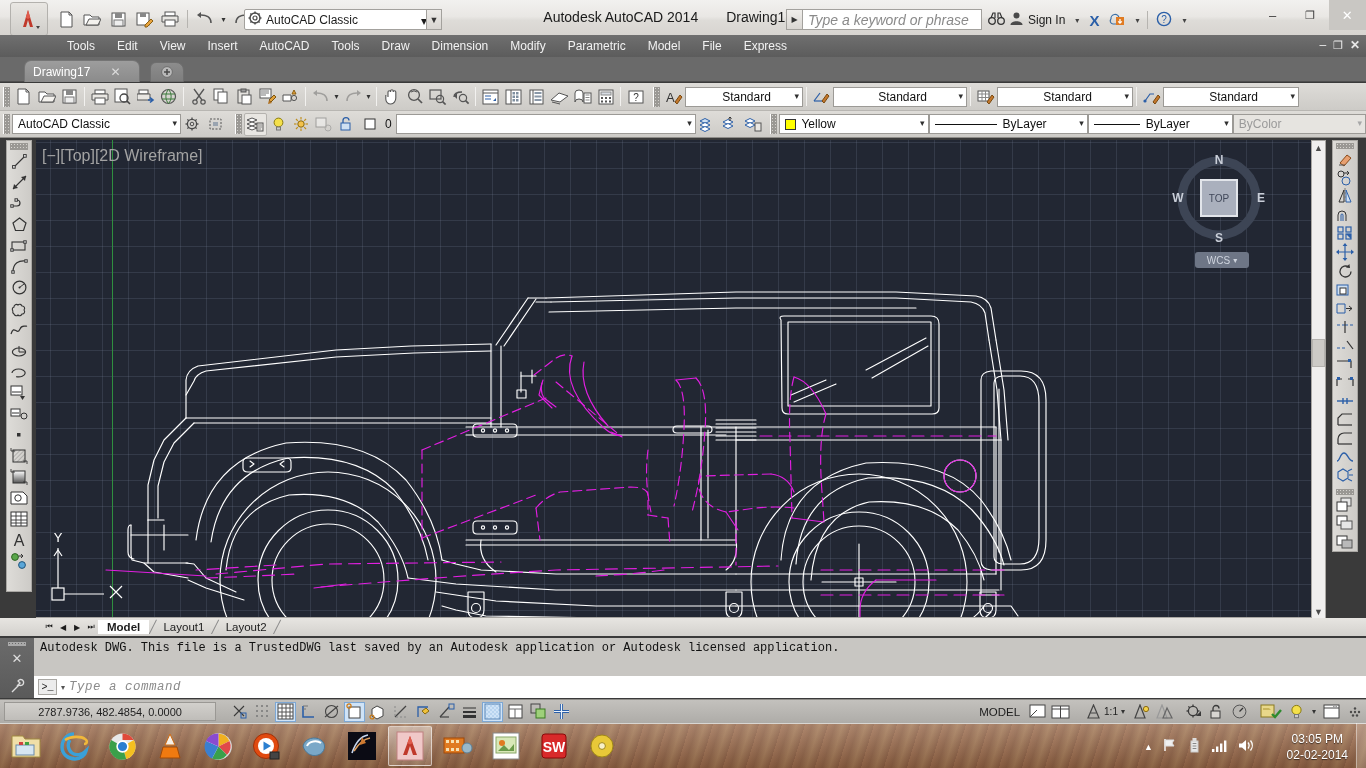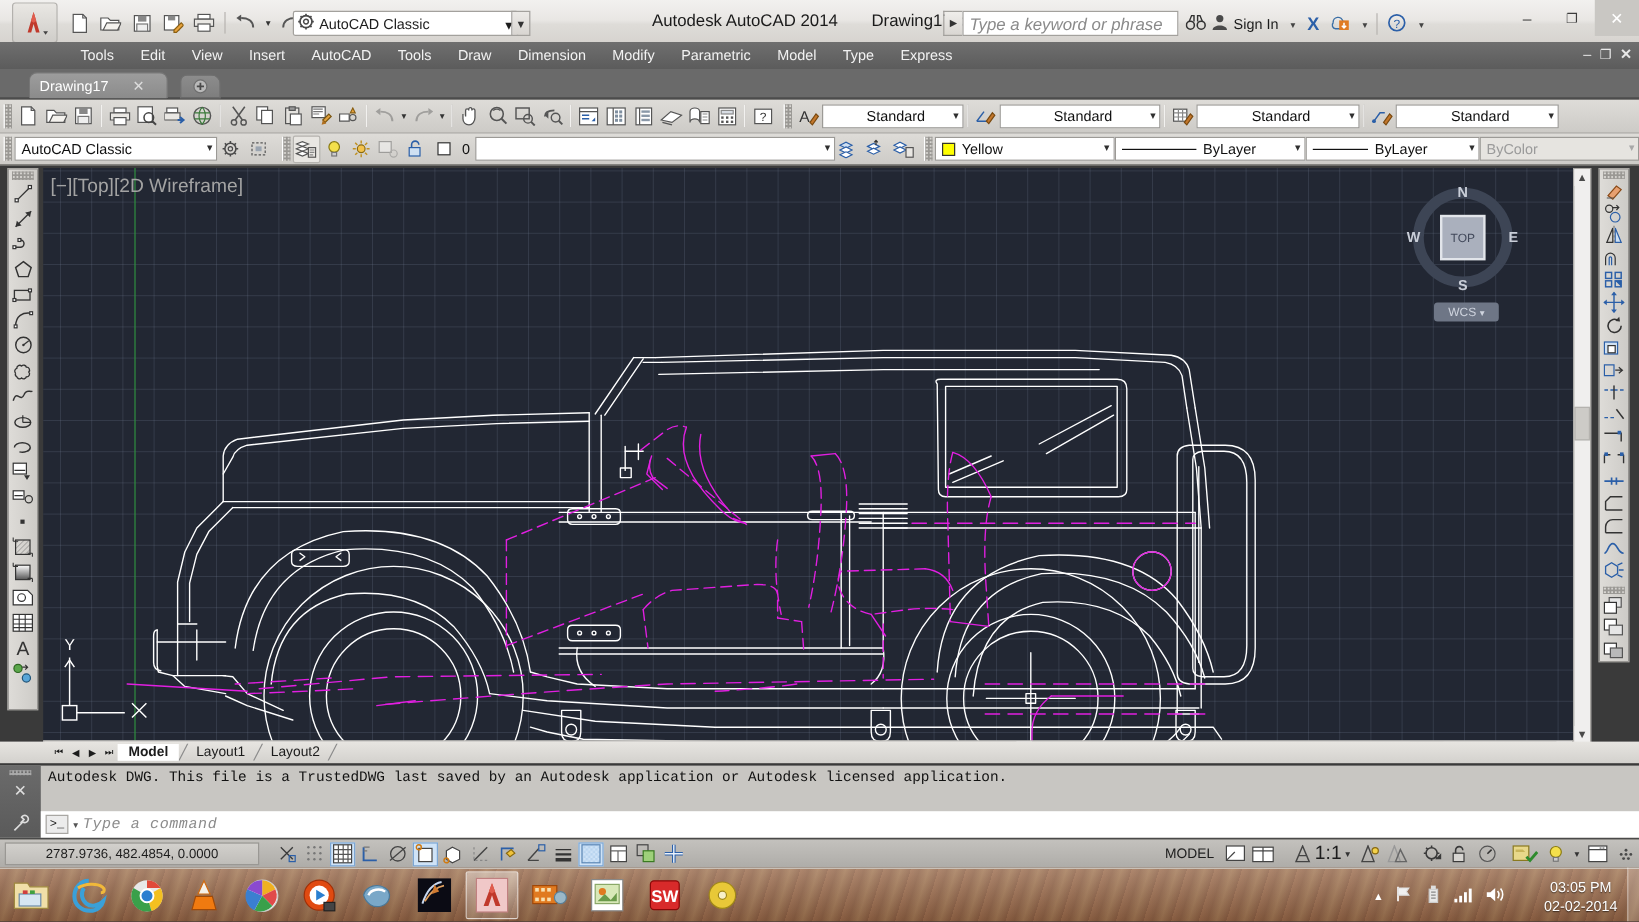--- a/index.html
+++ b/index.html
@@ -440,21 +440,21 @@
     <div class="menuitem">Edit</div>
     <div class="menuitem">View</div>
     <div class="menuitem">Insert</div>
     <div class="menuitem">AutoCAD</div>
     <div class="menuitem">Tools</div>
     <div class="menuitem">Draw</div>
     <div class="menuitem">Dimension</div>
     <div class="menuitem">Modify</div>
     <div class="menuitem">Parametric</div>
     <div class="menuitem">Model</div>
-    <div class="menuitem">Type</div>
+    <div class="menuitem">File</div>
     <div class="menuitem">Express</div>
   </div>
   <div class="docctrl">
     <span>–</span>
     <span style="font-size:11px">❐</span>
     <span style="font-weight:bold">✕</span>
   </div>
 
   <div class="tabbar">
     <div class="ftab">
@@ -1542,21 +1542,21 @@
         <path d="M9.5 2 v12" stroke="#444"></path>
         <path d="M1 5 h17" stroke="#444"></path>
       </svg>
     </div>
     <div style="width:8px"></div>
     <div class="sbtn2" style="width:auto;padding:0 3px">
       <svg width="17" height="16" viewBox="0 0 17 16">
         <path d="M8.5 1 L14 14 L3 14 Z" fill="none" stroke="#444" stroke-width="1.2"></path>
         <path d="M5.5 9 h6" stroke="#444"></path>
       </svg>
-      <span style="font-size:16px;color:#1d1d1d;margin-left:2px">1:1</span>
+      <span style="font-size:10px;color:#1d1d1d;margin-left:2px">1:1</span>
       <span style="font-size:8px;color:#333;margin-left:3px">▾</span>
     </div>
     <div class="sbtn2">
       <svg width="17" height="16" viewBox="0 0 17 16">
         <path d="M7 1 L12 14 L2 14 Z" fill="none" stroke="#444" stroke-width="1.2"></path>
         <circle cx="13" cy="5" r="2.6" fill="#f4d24b" stroke="#8a6a10"></circle>
       </svg>
     </div>
     <div class="sbtn2">
       <svg width="17" height="16" viewBox="0 0 17 16">

